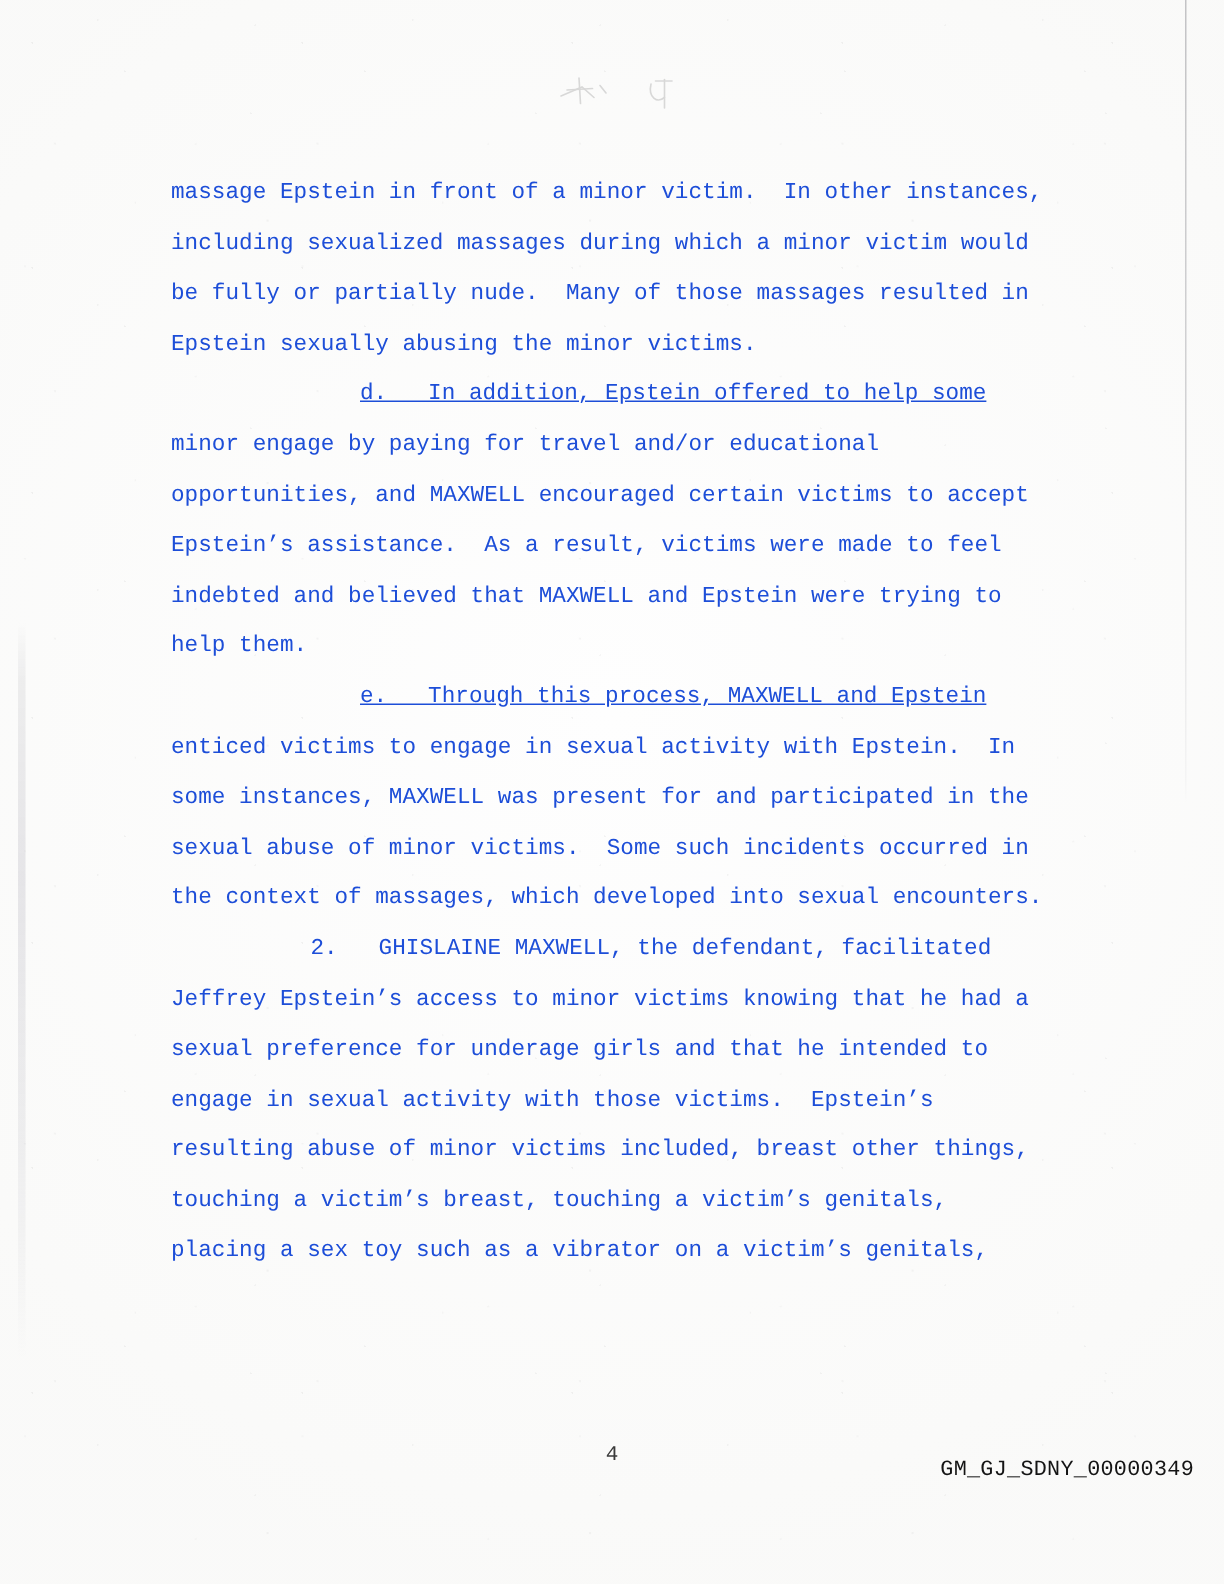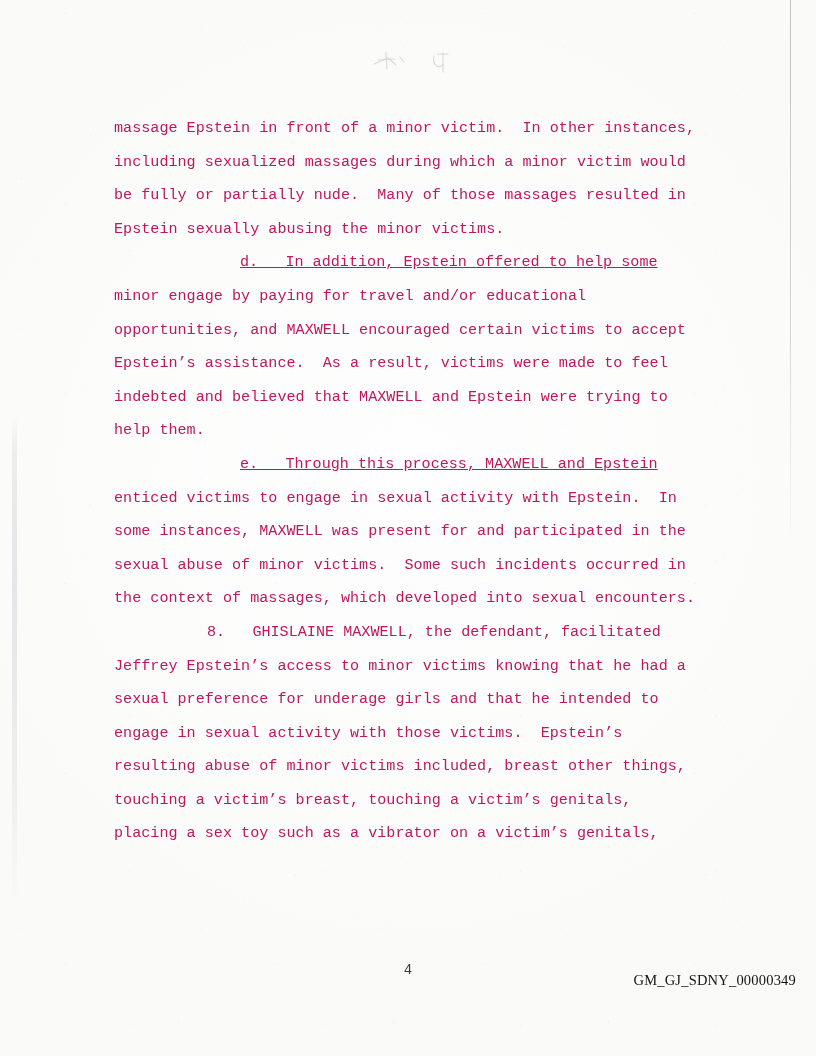--- a/index.html
+++ b/index.html
@@ -97,21 +97,21 @@
     top: 112px;
     width: 586px;
   }
 
   .line {
     height: 33.6px;
     line-height: 33.6px;
     font-size: 15.1px;
     letter-spacing: .02px;
     white-space: pre;
-    color: #be185d;
+    color: #1d4ed8;
   }
 
   
   .line.ind-sub  { padding-left: 126px; text-decoration: underline; }   
   .line.ind-num  { padding-left: 93px;  }   
 
   
   .page-number {
     position: absolute;
     left: 0;
@@ -119,21 +119,21 @@
     width: 816px;
     text-align: center;
     font-size: 14px;
     color: #3a3a3a;
   }
 
   .bates-stamp {
     position: absolute;
     right: 20px;
     top: 972px;
-    font-family: Liberation Serif, serif;
+    font-family: Liberation Mono, monospace;
     font-size: 14.5px;
     letter-spacing: .2px;
     color: #141414;
   }
 </style>
 </head>
 <body>
 
 <div class="page">
 
@@ -169,21 +169,21 @@
     <div class="line">Epstein’s assistance.  As a result, victims were made to feel</div>
     <div class="line">indebted and believed that MAXWELL and Epstein were trying to</div>
     <div class="line">help them.</div>
 
     <div class="line ind-sub">e.   Through this process, MAXWELL and Epstein</div>
     <div class="line">enticed victims to engage in sexual activity with Epstein.  In</div>
     <div class="line">some instances, MAXWELL was present for and participated in the</div>
     <div class="line">sexual abuse of minor victims.  Some such incidents occurred in</div>
     <div class="line">the context of massages, which developed into sexual encounters.</div>
 
-    <div class="line ind-num">8.   GHISLAINE MAXWELL, the defendant, facilitated</div>
+    <div class="line ind-num">2.   GHISLAINE MAXWELL, the defendant, facilitated</div>
     <div class="line">Jeffrey Epstein’s access to minor victims knowing that he had a</div>
     <div class="line">sexual preference for underage girls and that he intended to</div>
     <div class="line">engage in sexual activity with those victims.  Epstein’s</div>
     <div class="line">resulting abuse of minor victims included, breast other things,</div>
     <div class="line">touching a victim’s breast, touching a victim’s genitals,</div>
     <div class="line">placing a sex toy such as a vibrator on a victim’s genitals,</div>
   </div>
 
   <div class="page-number">4</div>
 

